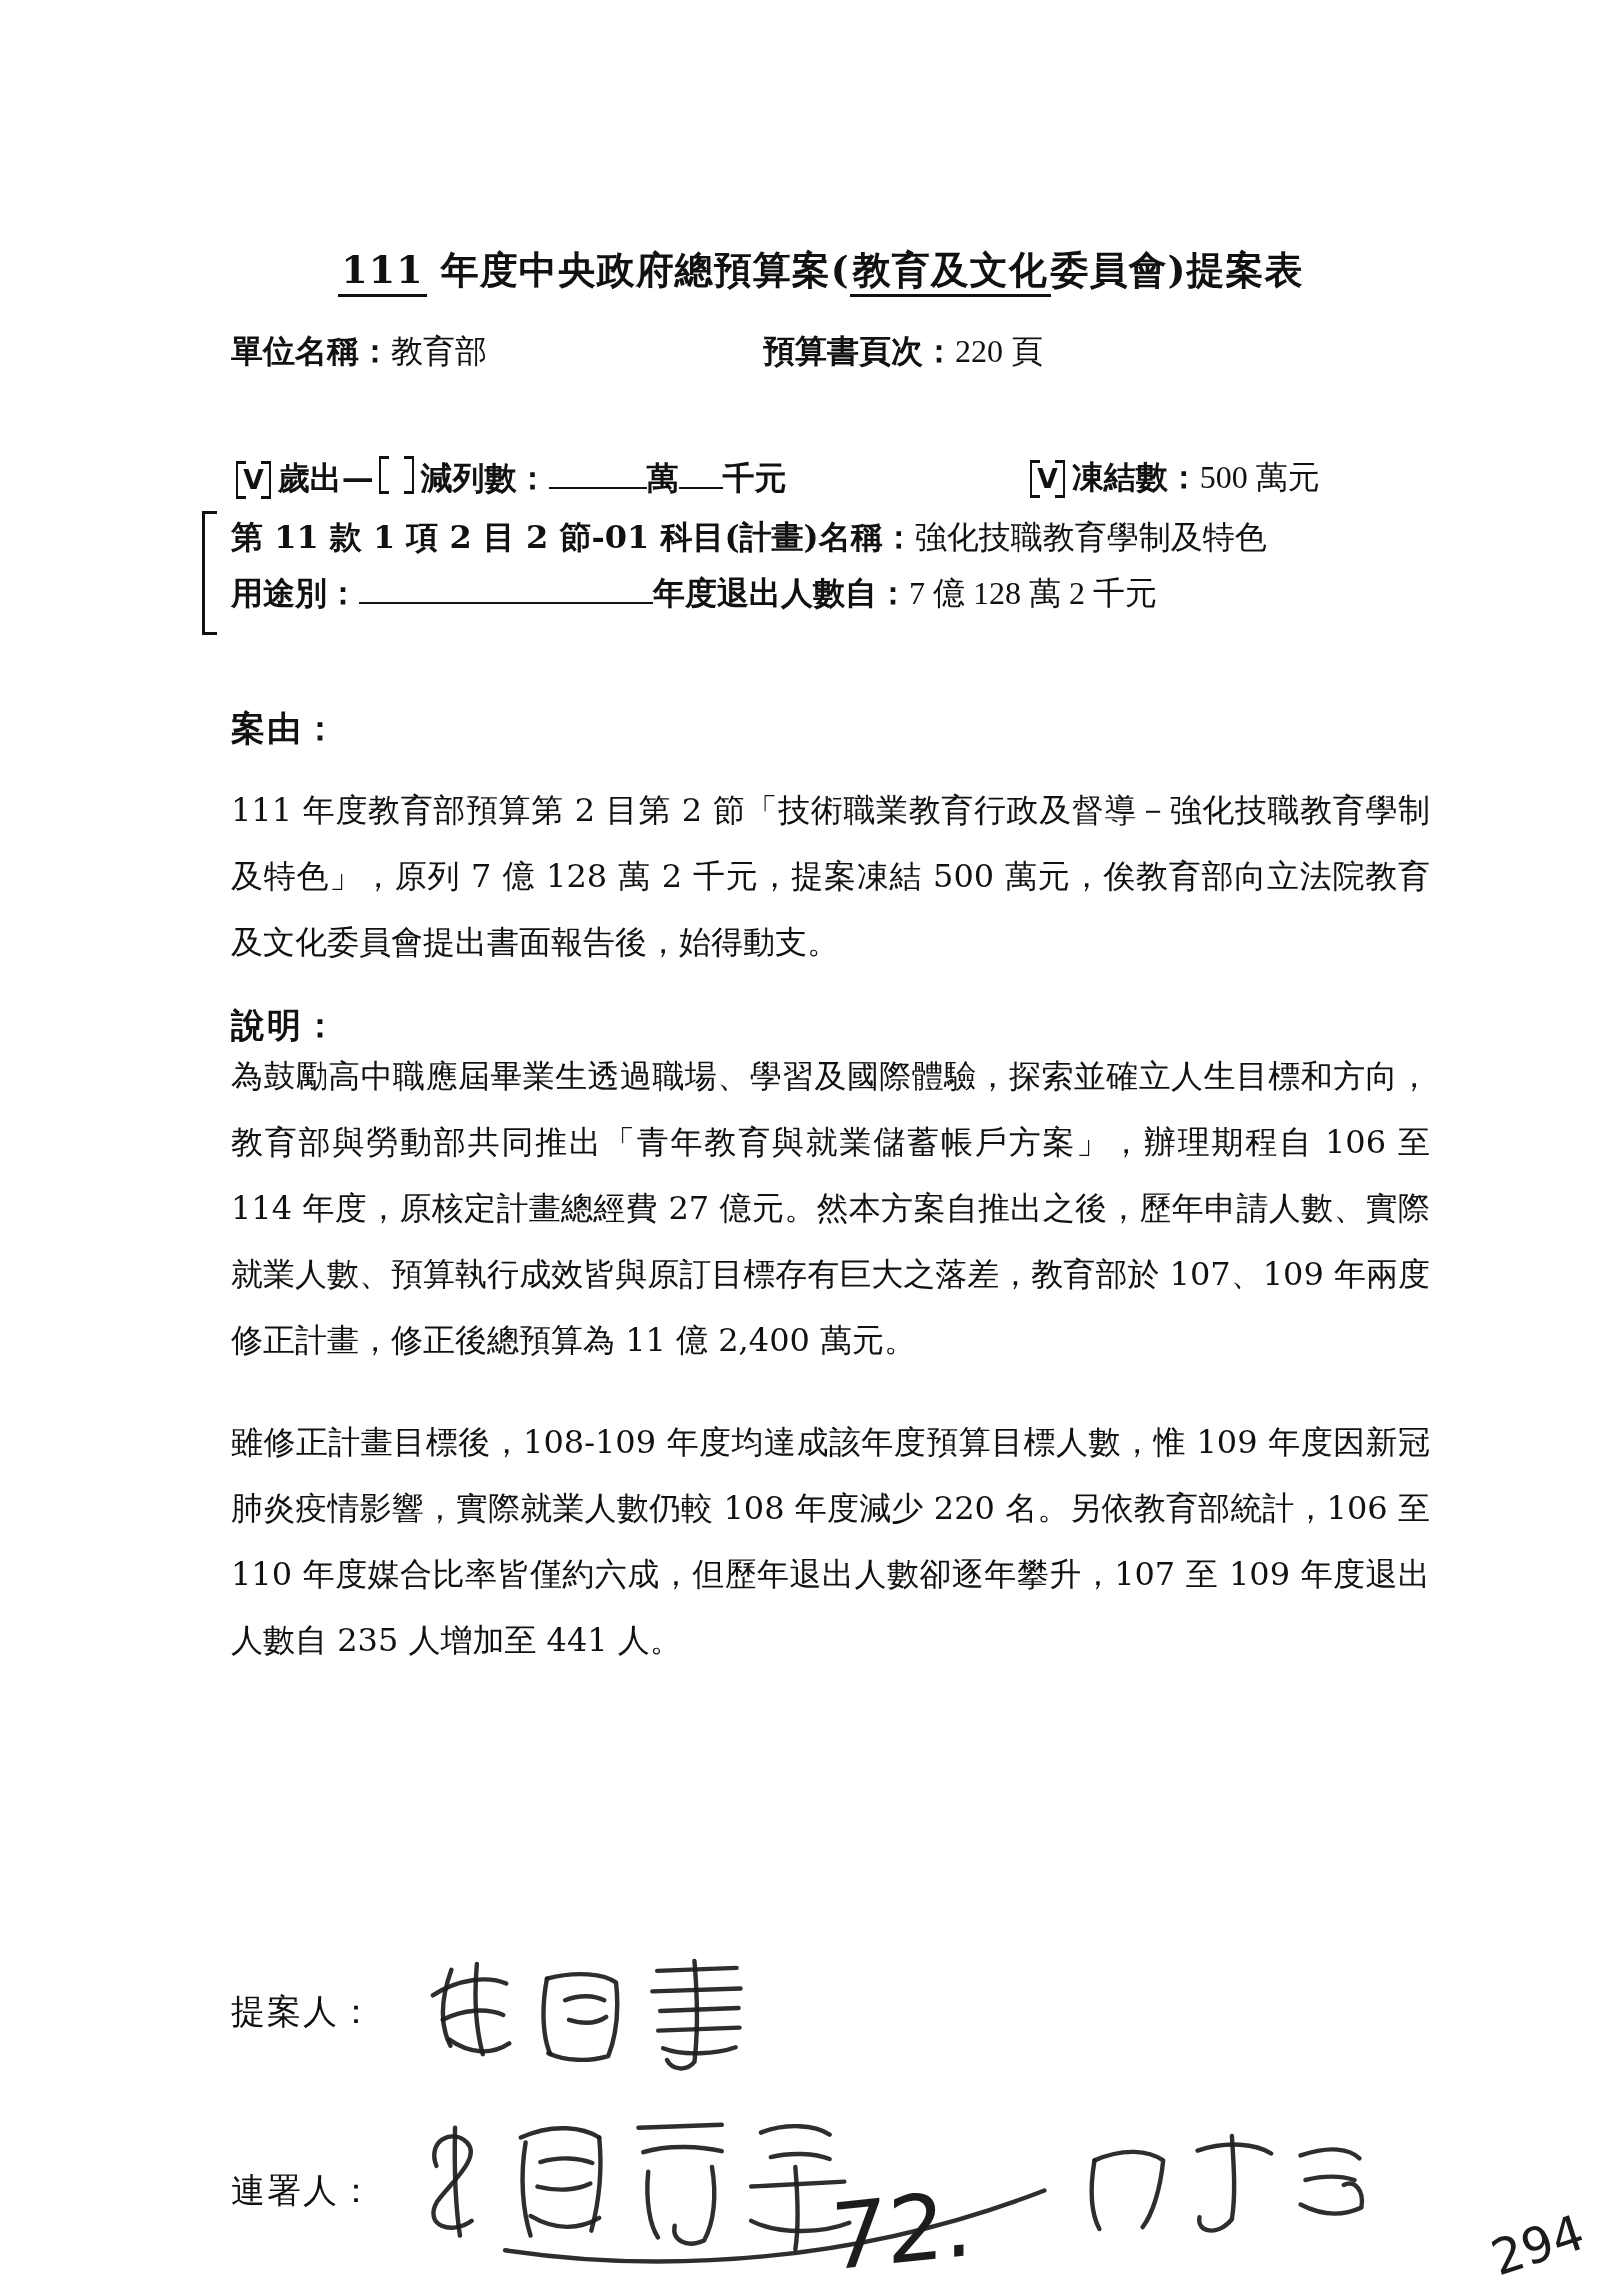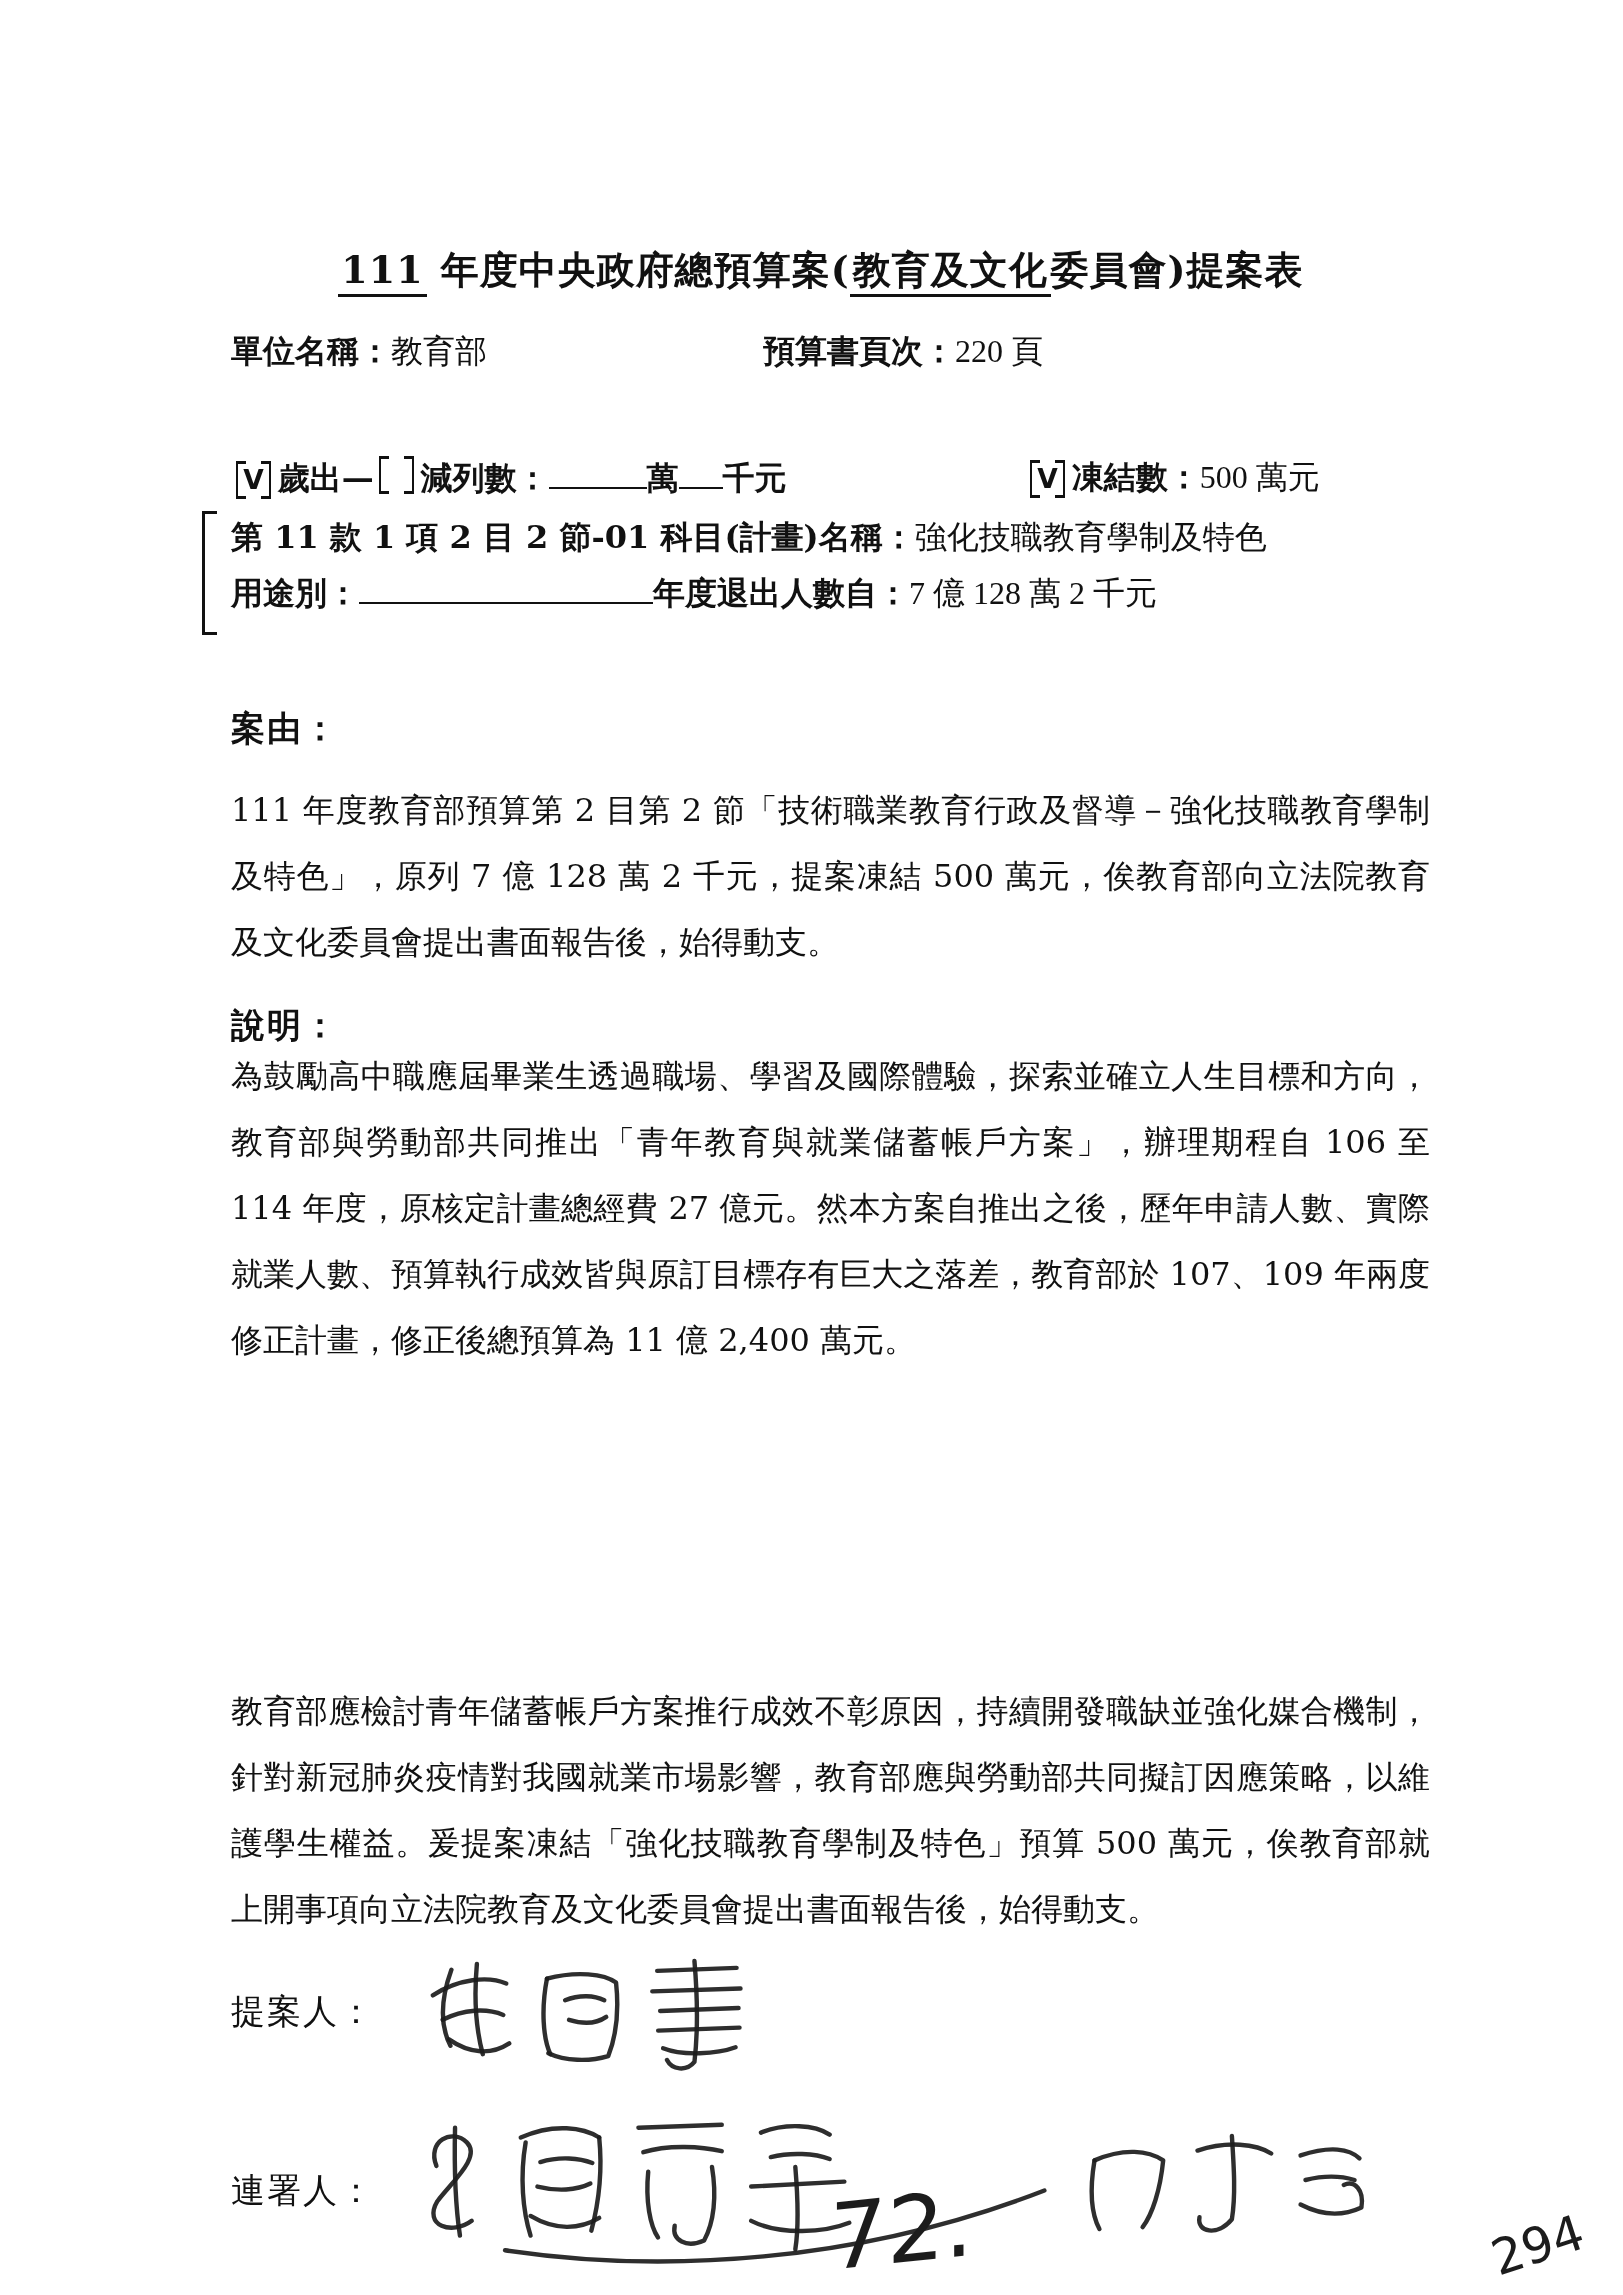--- a/index.html
+++ b/index.html
@@ -123,21 +123,21 @@
 
   <div class="line" style="top:572px;">
     <span>用途別：</span><span class="blank w600"></span><span>年度退出人數自：</span><span class="v">7 億 128 萬 2 千元</span>
   </div>
 
   <div class="heading" style="top:706px;">案由：</div>
   <div class="para" style="top:777px;">111 年度教育部預算第 2 目第 2 節「技術職業教育行政及督導－強化技職教育學制及特色」，原列 7 億 128 萬 2 千元，提案凍結 500 萬元，俟教育部向立法院教育及文化委員會提出書面報告後，始得動支。</div>
 
   <div class="heading" style="top:1003px;">說明：</div>
   <div class="para" style="top:1043px;">為鼓勵高中職應屆畢業生透過職場、學習及國際體驗，探索並確立人生目標和方向，教育部與勞動部共同推出「青年教育與就業儲蓄帳戶方案」，辦理期程自 106 至 114 年度，原核定計畫總經費 27 億元。然本方案自推出之後，歷年申請人數、實際就業人數、預算執行成效皆與原訂目標存有巨大之落差，教育部於 107、109 年兩度修正計畫，修正後總預算為 11 億 2,400 萬元。</div>
-  <div class="para" style="top:1678px;">教育部應檢討青年儲蓄帳戶方案推行成效不彰原因，持續開發職缺並強化媒合機制，針對新冠肺炎疫情對我國就業市場影響，教育部應與勞動部共同擬訂因應策略，以維護學生權益。爰提案凍結「強化技職教育學制及特色」預算 500 萬元，俟教育部就上開事項向立法院教育及文化委員會提出書面報告後，始得動支。</div>
+  <div class="para" style="top:1409px;">雖修正計畫目標後，108-109 年度均達成該年度預算目標人數，惟 109 年度因新冠肺炎疫情影響，實際就業人數仍較 108 年度減少 220 名。另依教育部統計，106 至 110 年度媒合比率皆僅約六成，但歷年退出人數卻逐年攀升，107 至 109 年度退出人數自 235 人增加至 441 人。</div>
 
   <div class="sig-label" style="top:1989px;">提案人：</div>
   <svg class="sig-svg" style="left:422px;top:1950px;" width="343" height="123" viewBox="0 0 700 250">
     <title>黃國書</title>
     <path d="M60 40 C40 95 35 150 58 195"></path>
     <path d="M22 92 C75 58 135 52 172 68"></path>
     <path d="M112 28 C106 95 110 160 124 212"></path>
     <path d="M42 142 C85 120 132 118 166 132"></path>
     <path d="M55 182 C98 212 142 214 178 190"></path>
     <path d="M255 58 C243 120 247 180 262 212"></path>

